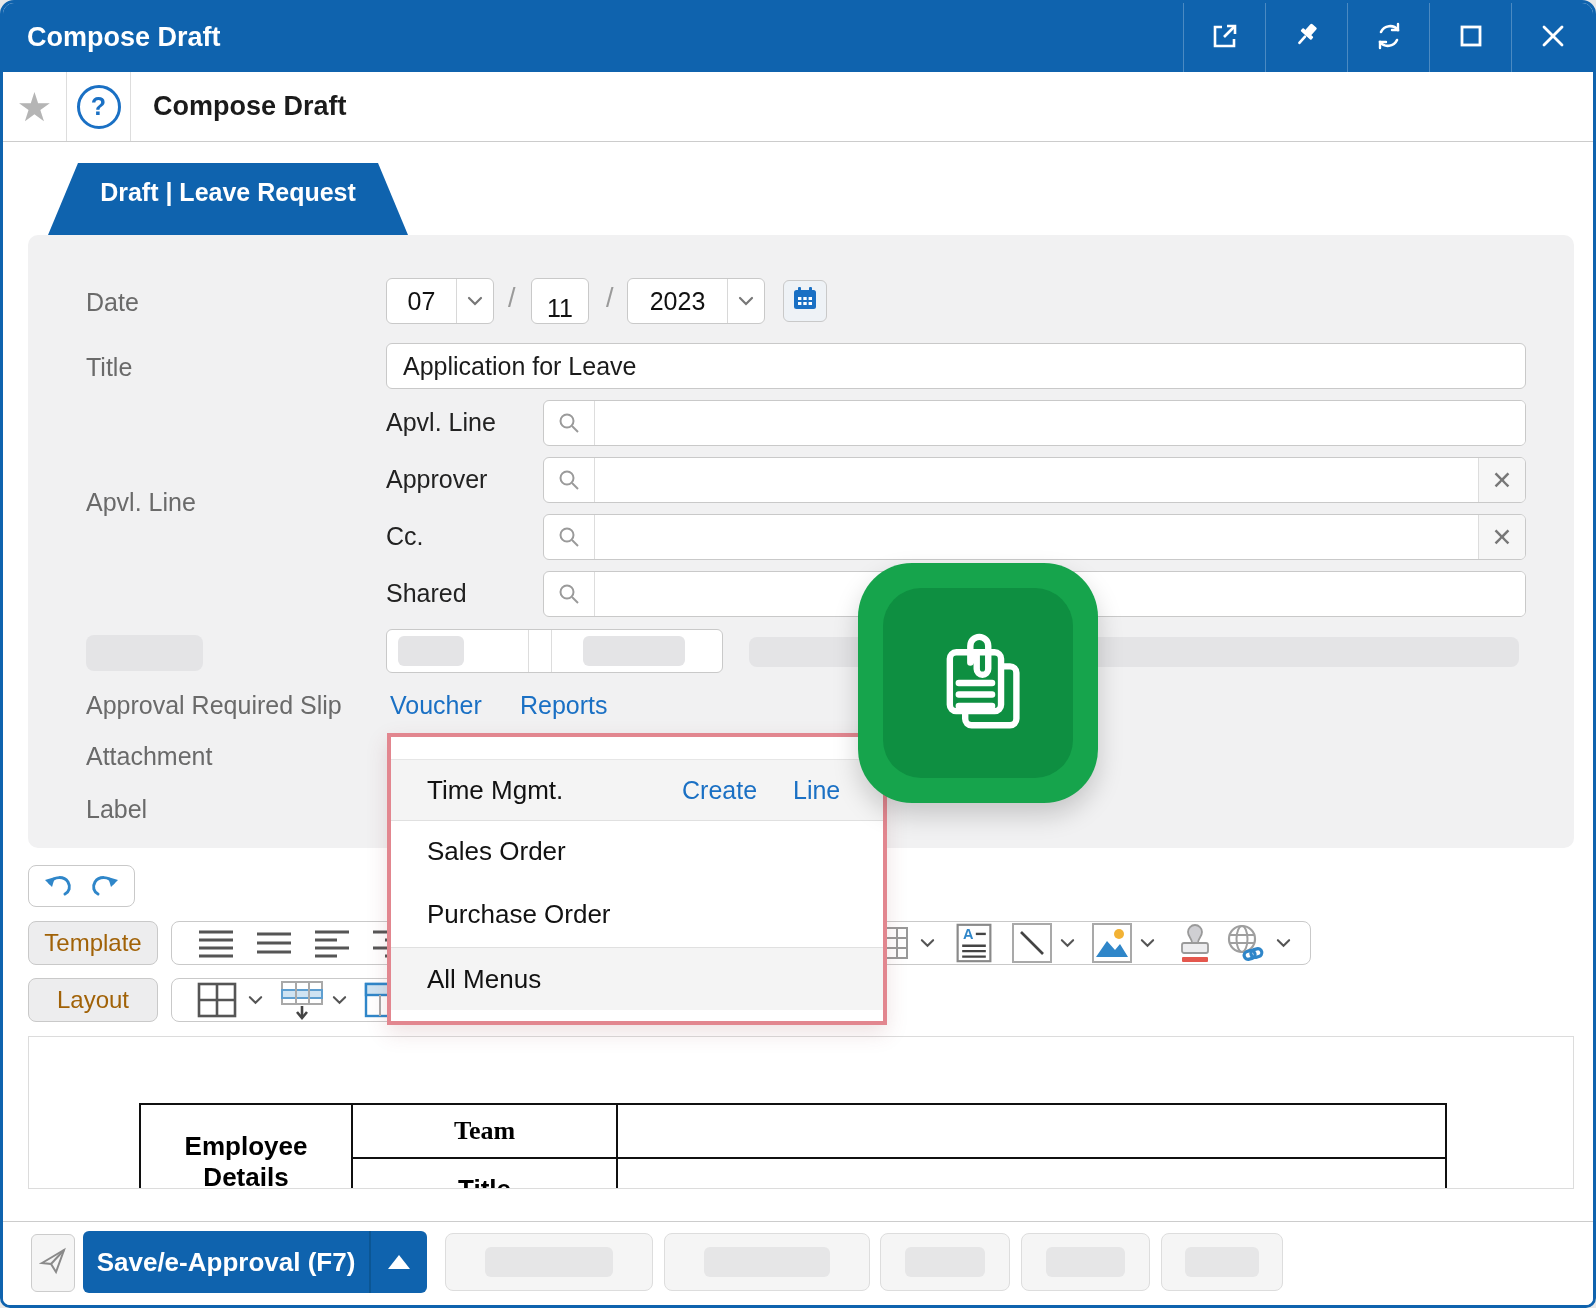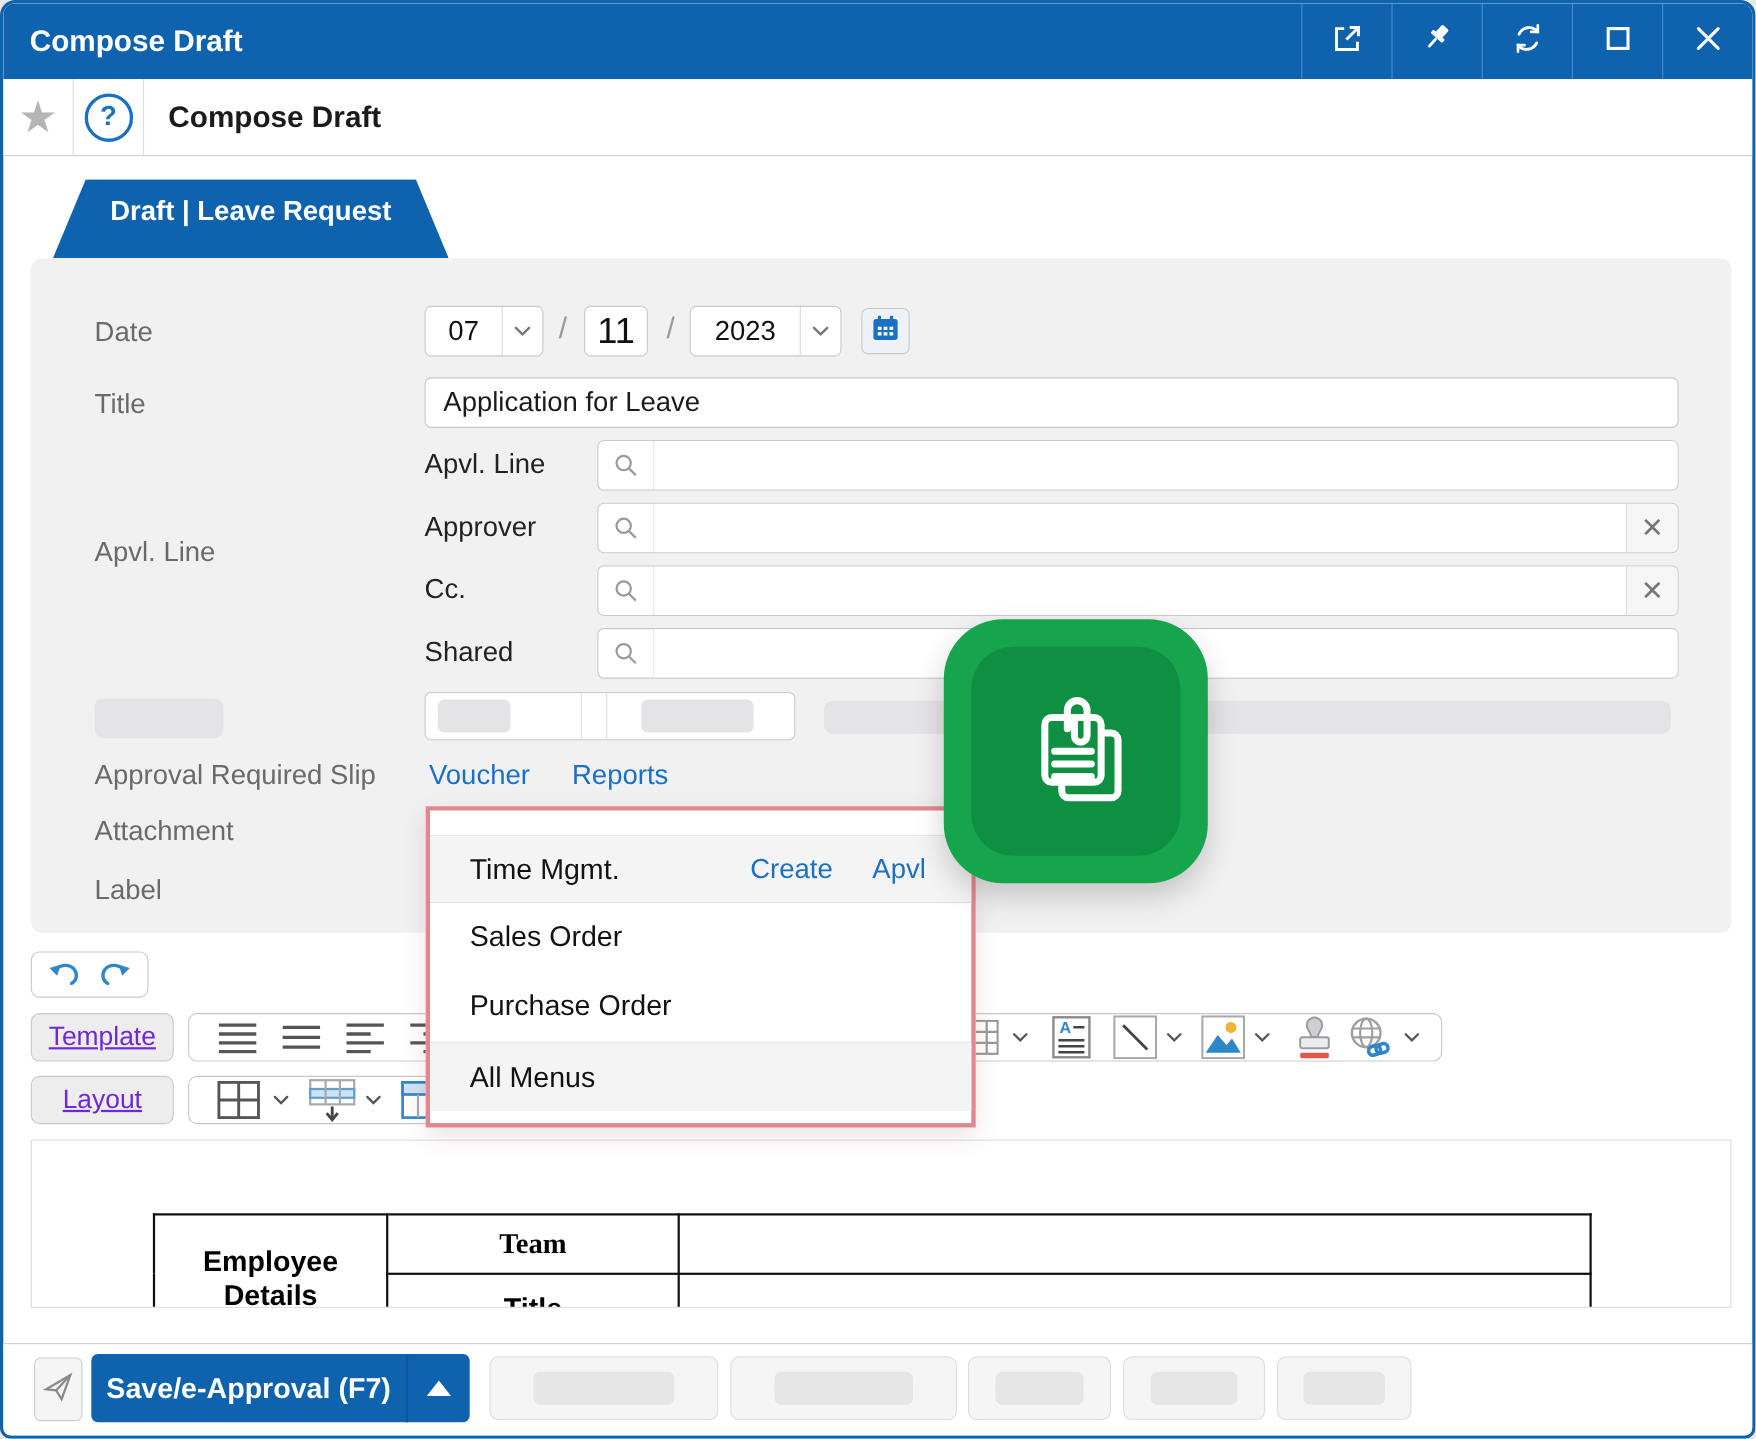--- a/index.html
+++ b/index.html
@@ -30,21 +30,21 @@
        clip-path:polygon(30px 0,calc(100% - 30px) 0,100% 100%,0 100%);}
 
   
   .form-panel{position:absolute;left:25px;top:232px;width:1546px;height:613px;background:#f1f1f2;border-radius:10px;}
   .flabel{position:absolute;font-size:25px;color:#6a6a6a;}
   .ilabel{position:absolute;font-size:25px;color:#222;}
   .box{position:absolute;background:#fff;border:1px solid #c9c9c9;border-radius:6px;box-sizing:border-box;}
   .select{display:flex;align-items:center;height:46px;}
   .select .val{flex:1;text-align:center;font-size:25px;color:#111;}
   .select .chev{width:36px;align-self:stretch;border-left:1px solid #d8d8d8;display:flex;align-items:center;justify-content:center;}
-  .plainval{display:flex;align-items:center;justify-content:center;font-size:33px;color:#111;height:46px;}
+  .plainval{display:flex;align-items:flex-end;justify-content:center;font-size:25px;color:#111;height:46px;}
   .slash{position:absolute;font-size:27px;color:#9a9a9a;}
   .cal-btn{position:absolute;width:44px;height:42px;background:#eef2f6;border:1px solid #c9c9c9;border-radius:6px;
            box-sizing:border-box;display:flex;align-items:center;justify-content:center;cursor:pointer;}
   .text-input{position:absolute;background:#fff;border:1px solid #c9c9c9;border-radius:6px;box-sizing:border-box;
               font-size:25px;color:#1b1b1b;padding:0 16px;font-family:"Liberation Sans",sans-serif;outline:none;}
   .search-ctl{position:absolute;display:flex;background:#fff;border:1px solid #c9c9c9;border-radius:6px;
               box-sizing:border-box;height:46px;overflow:hidden;}
   .sc-icon{width:50px;border-right:1px solid #ddd;display:flex;align-items:center;justify-content:center;cursor:pointer;}
   .sc-input{flex:1;border:none;outline:none;font-size:24px;padding:0 12px;font-family:"Liberation Sans",sans-serif;}
   .sc-clear{width:46px;border-left:1px solid #ddd;background:#f6f6f6;display:flex;align-items:center;
@@ -62,22 +62,22 @@
 
   
   .green-app{position:absolute;left:855px;top:560px;width:240px;height:240px;z-index:6;background:#16a44c;
              border-radius:54px;box-shadow:0 12px 26px rgba(0,0,0,.18);display:flex;align-items:center;justify-content:center;}
   .green-inner{position:absolute;inset:25px;background:#0e8f41;border-radius:38px;}
   .green-app svg{position:relative;z-index:1;}
 
   
   .toolgroup{position:absolute;background:#fff;border:1px solid #c9c9c9;border-radius:8px;box-sizing:border-box;
              display:flex;align-items:center;}
-  .chip{position:absolute;background:#ededee;color:#6d28d9;font-size:24px;display:flex;align-items:center;
-        justify-content:center;border:1px solid #c9c9c9;border-radius:8px;box-sizing:border-box;cursor:pointer;text-decoration:underline;}
+  .chip{position:absolute;background:#ededee;color:#a16207;font-size:24px;display:flex;align-items:center;
+        justify-content:center;border:1px solid #c9c9c9;border-radius:8px;box-sizing:border-box;cursor:pointer;}
   .inchip{background:#ededee;color:#6a6a6a;font-size:24px;height:100%;display:flex;align-items:center;
           justify-content:center;border-right:1px solid #c9c9c9;border-radius:7px 0 0 7px;box-sizing:border-box;}
   .tico{position:absolute;top:50%;transform:translateY(-50%);display:flex;align-items:center;cursor:pointer;}
 
   
   .canvas{position:absolute;left:25px;top:1033px;width:1546px;height:153px;background:#fff;
           border:1px solid #dcdcdc;box-sizing:border-box;overflow:hidden;}
   .doc-table{position:absolute;left:110px;top:66px;border-collapse:collapse;}
   .doc-table td{border:2px solid #101010;font-size:26px;font-weight:600;color:#000;text-align:center;
                 vertical-align:middle;background:#fff;padding:0;}
@@ -430,21 +430,21 @@
           <path d="M16 13 V34 M29 13 V34" stroke="#a9a9a9" stroke-width="2"></path>
         </svg>
     </span>
   </div>
 
   <div class="menu-panel">
     <div class="menu-spacer"></div>
     <div class="menu-row mr-gray" style="height:60px;border-top:1px solid #e6e6e6;border-bottom:1px solid #e0e0e0;">
       <span>Time Mgmt.</span>
       <span class="menu-action" style="left:291px;">Create</span>
-      <span class="menu-action" style="left:402px;">Apvl</span>
+      <span class="menu-action" style="left:402px;">Line</span>
     </div>
     <div class="menu-row" style="height:60px;">
       <span>Sales Order</span>
     </div>
     <div class="menu-row" style="height:66px;border-bottom:1px solid #e0e0e0;">
       <span>Purchase Order</span>
     </div>
     <div class="menu-row mr-gray" style="height:62px;">
       <span>All Menus</span>
     </div>

